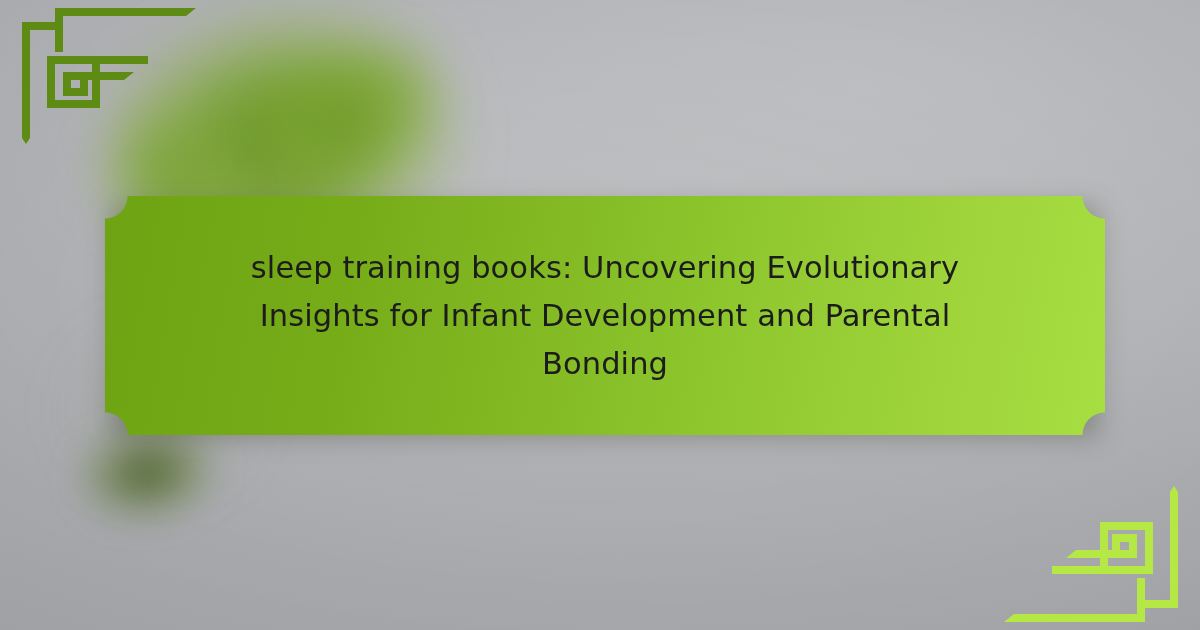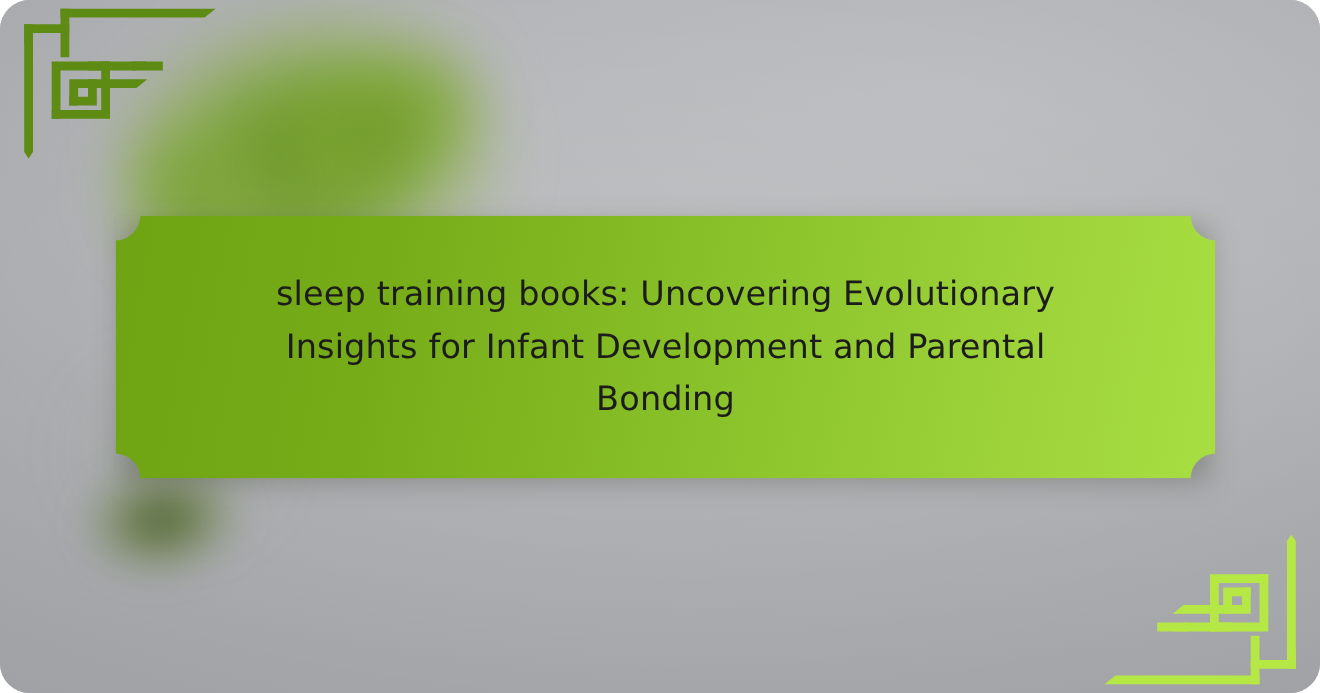--- a/index.html
+++ b/index.html
@@ -9,21 +9,20 @@
     background: #ffffff;
   }
 
   #canvas {
     position: relative;
     width: 1200px;
     height: 630px;
     overflow: hidden;
     font-family: "DejaVu Sans", "Liberation Sans", sans-serif;
     background: #aeafb2;
-    border-radius: 27px;
   }
 
   
   .bg-base {
     position: absolute;
     inset: 0;
     background:
       radial-gradient(120% 90% at 72% 14%, #b9babd 0%, #b1b2b5 38%, #a8a9ad 72%, #a4a5a9 100%);
   }
 

